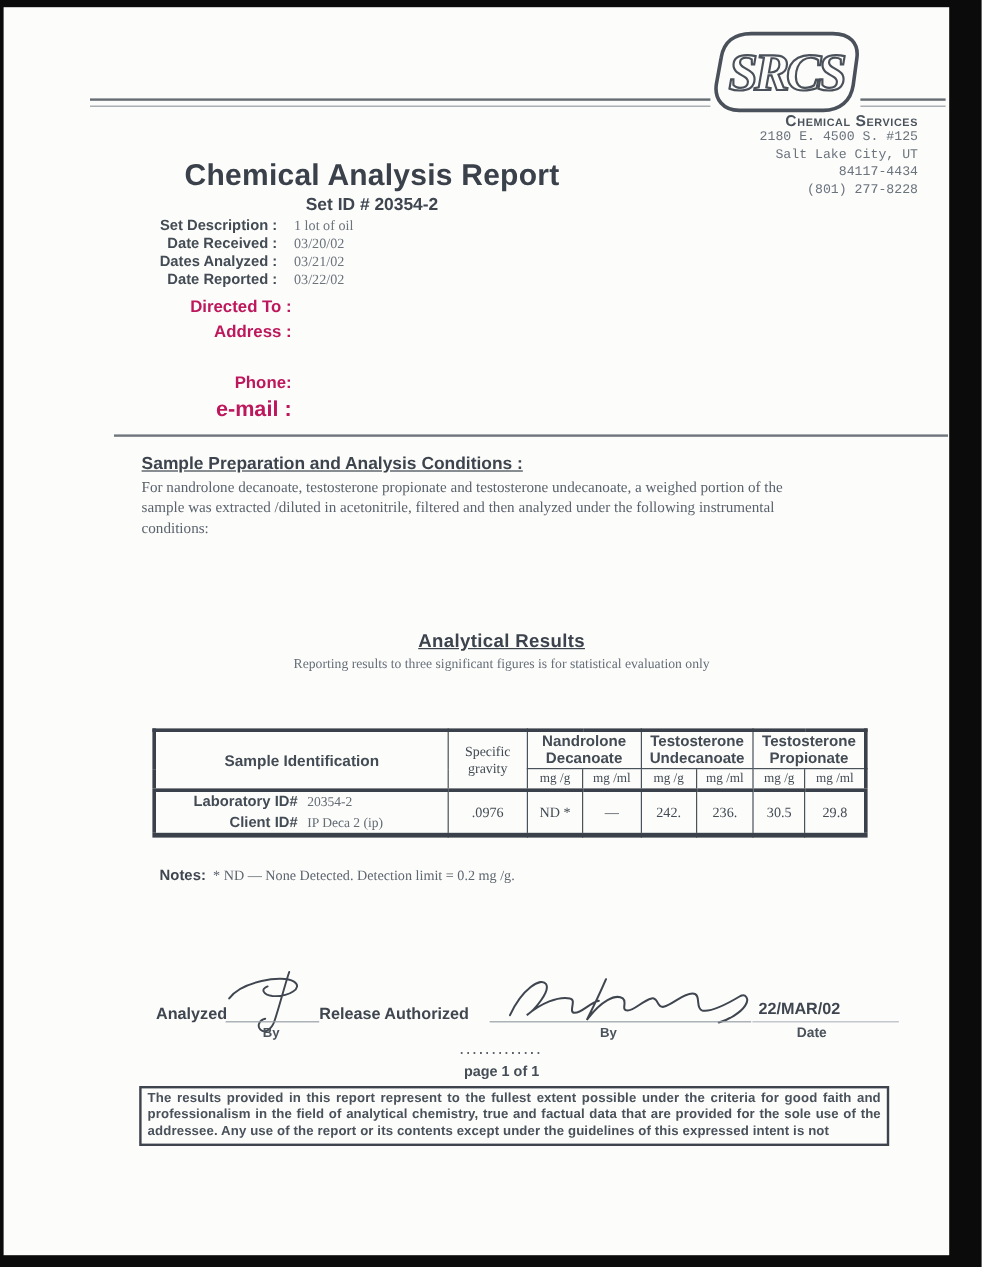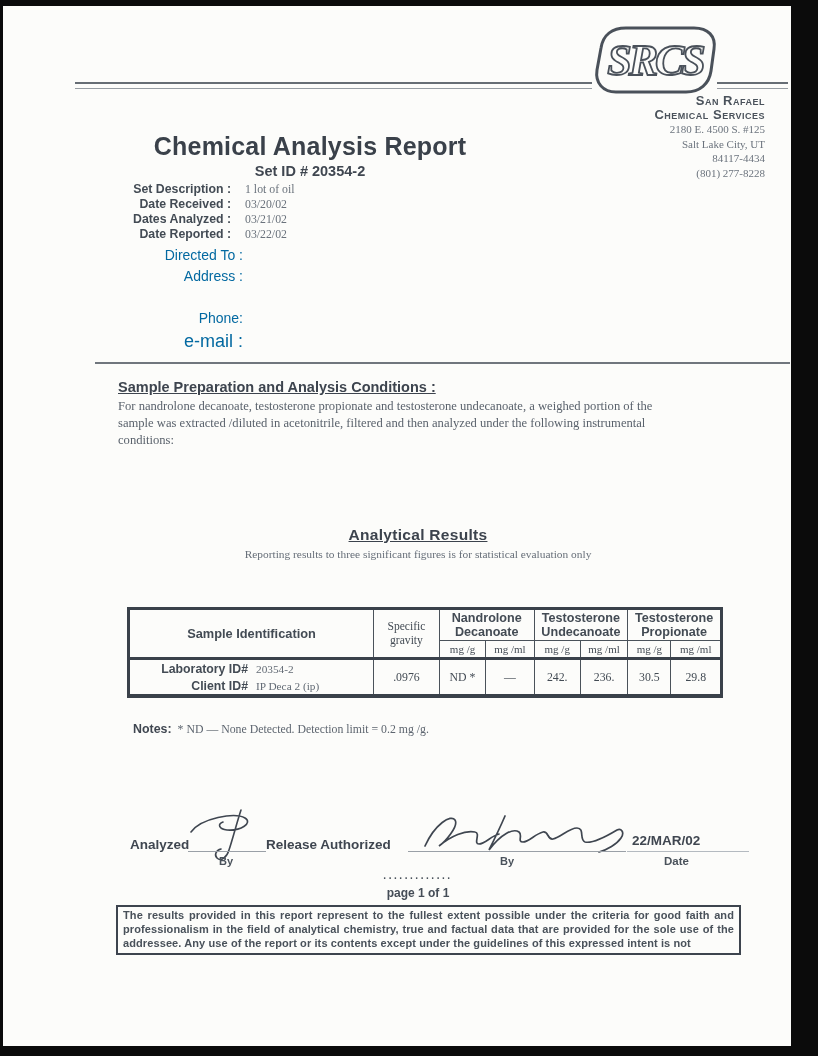--- a/index.html
+++ b/index.html
@@ -15,33 +15,33 @@
     background:#fcfcfa;
   }
   .abs{position:absolute;}
 
   
   .toprule{height:4px;border-top:2px solid #666d74;border-bottom:1px solid #969ca2;}
 
   
   .company{width:250px;text-align:right;line-height:13px;}
   .company .cap{font-variant:small-caps;font-weight:700;font-size:13px;color:#4a525b;letter-spacing:.5px;line-height:14px;}
-  .company .addr{font-family:Liberation Serif, serif;font-size:11px;color:#6b737d;line-height:14.5px;}
+  .company .addr{font-family:Liberation Mono, monospace;font-size:11px;color:#6b737d;line-height:14.5px;}
 
   
   .titleblock{width:420px;text-align:center;}
   .title-main{font-size:25px;font-weight:700;color:#3a414a;letter-spacing:.2px;}
   .title-sub{font-size:14.5px;font-weight:700;color:#3f4650;margin-top:2px;}
 
   
   .metarow{position:absolute;left:30px;height:15px;white-space:nowrap;}
   .metarow .lbl{display:inline-block;width:198px;text-align:right;font-weight:700;font-size:12.3px;color:#434b54;}
   .metarow .val{display:inline-block;margin-left:14px;font-family:"Liberation Serif",serif;font-size:11.8px;color:#6a727c;}
 
-  .recip{width:212px;text-align:right;font-weight:400;color:#0369a1;}
+  .recip{width:212px;text-align:right;font-weight:700;color:#be185d;}
 
   .rule-mid{border-top:2px solid #70767d;}
 
   .prep-head{font-size:14.5px;font-weight:700;color:#3d444e;text-decoration:underline;}
   .prep-para{width:556px;font-family:"Liberation Serif",serif;font-size:12.6px;line-height:17px;color:#5a626c;}
   .instr{font-family:"Liberation Serif",serif;font-size:11.3px;line-height:16px;color:#5d656f;white-space:pre;}
 
   .results-center{width:600px;text-align:center;}
   .results-head{font-size:15.5px;font-weight:700;color:#3c434d;text-decoration:underline;letter-spacing:.3px;}
   .results-note{font-family:"Liberation Serif",serif;font-size:11.4px;color:#666e78;margin-top:4px;}
@@ -91,21 +91,20 @@
   <div class="abs toprule" style="left:714px;top:76px;width:71px;"></div>
 
   <div class="abs" style="left:589px;top:16px;">
     <svg width="128" height="76" viewBox="0 0 128 76">
       <path d="M34,6 L102,6 C116,6 124,14 122,27 L119,49 C117,62 108,70 94,70 L24,70 C11,70 3,61 5,48 L9,26 C11,13 20,6 34,6 Z" fill="none" stroke="#4a515a" stroke-width="3"></path>
       <text x="63" y="53" text-anchor="middle" font-family="Liberation Serif, serif" font-style="italic" font-weight="700" font-size="44" letter-spacing="-3" fill="#fcfcfa" stroke="#4a515a" stroke-width="1.8">SRCS</text>
     </svg>
   </div>
 
   <div class="abs company" style="left:512px;top:88px;">
-    <div class="cap">San Rafael</div>
     <div class="cap">Chemical Services</div>
     <div class="addr">2180 E. 4500 S. #125</div>
     <div class="addr">Salt Lake City, UT</div>
     <div class="addr">84117-4434</div>
     <div class="addr">(801) 277-8228</div>
   </div>
 
   <div class="abs titleblock" style="left:97px;top:126px;">
     <div class="title-main">Chemical Analysis Report</div>
     <div class="title-sub">Set ID # 20354-2</div>

